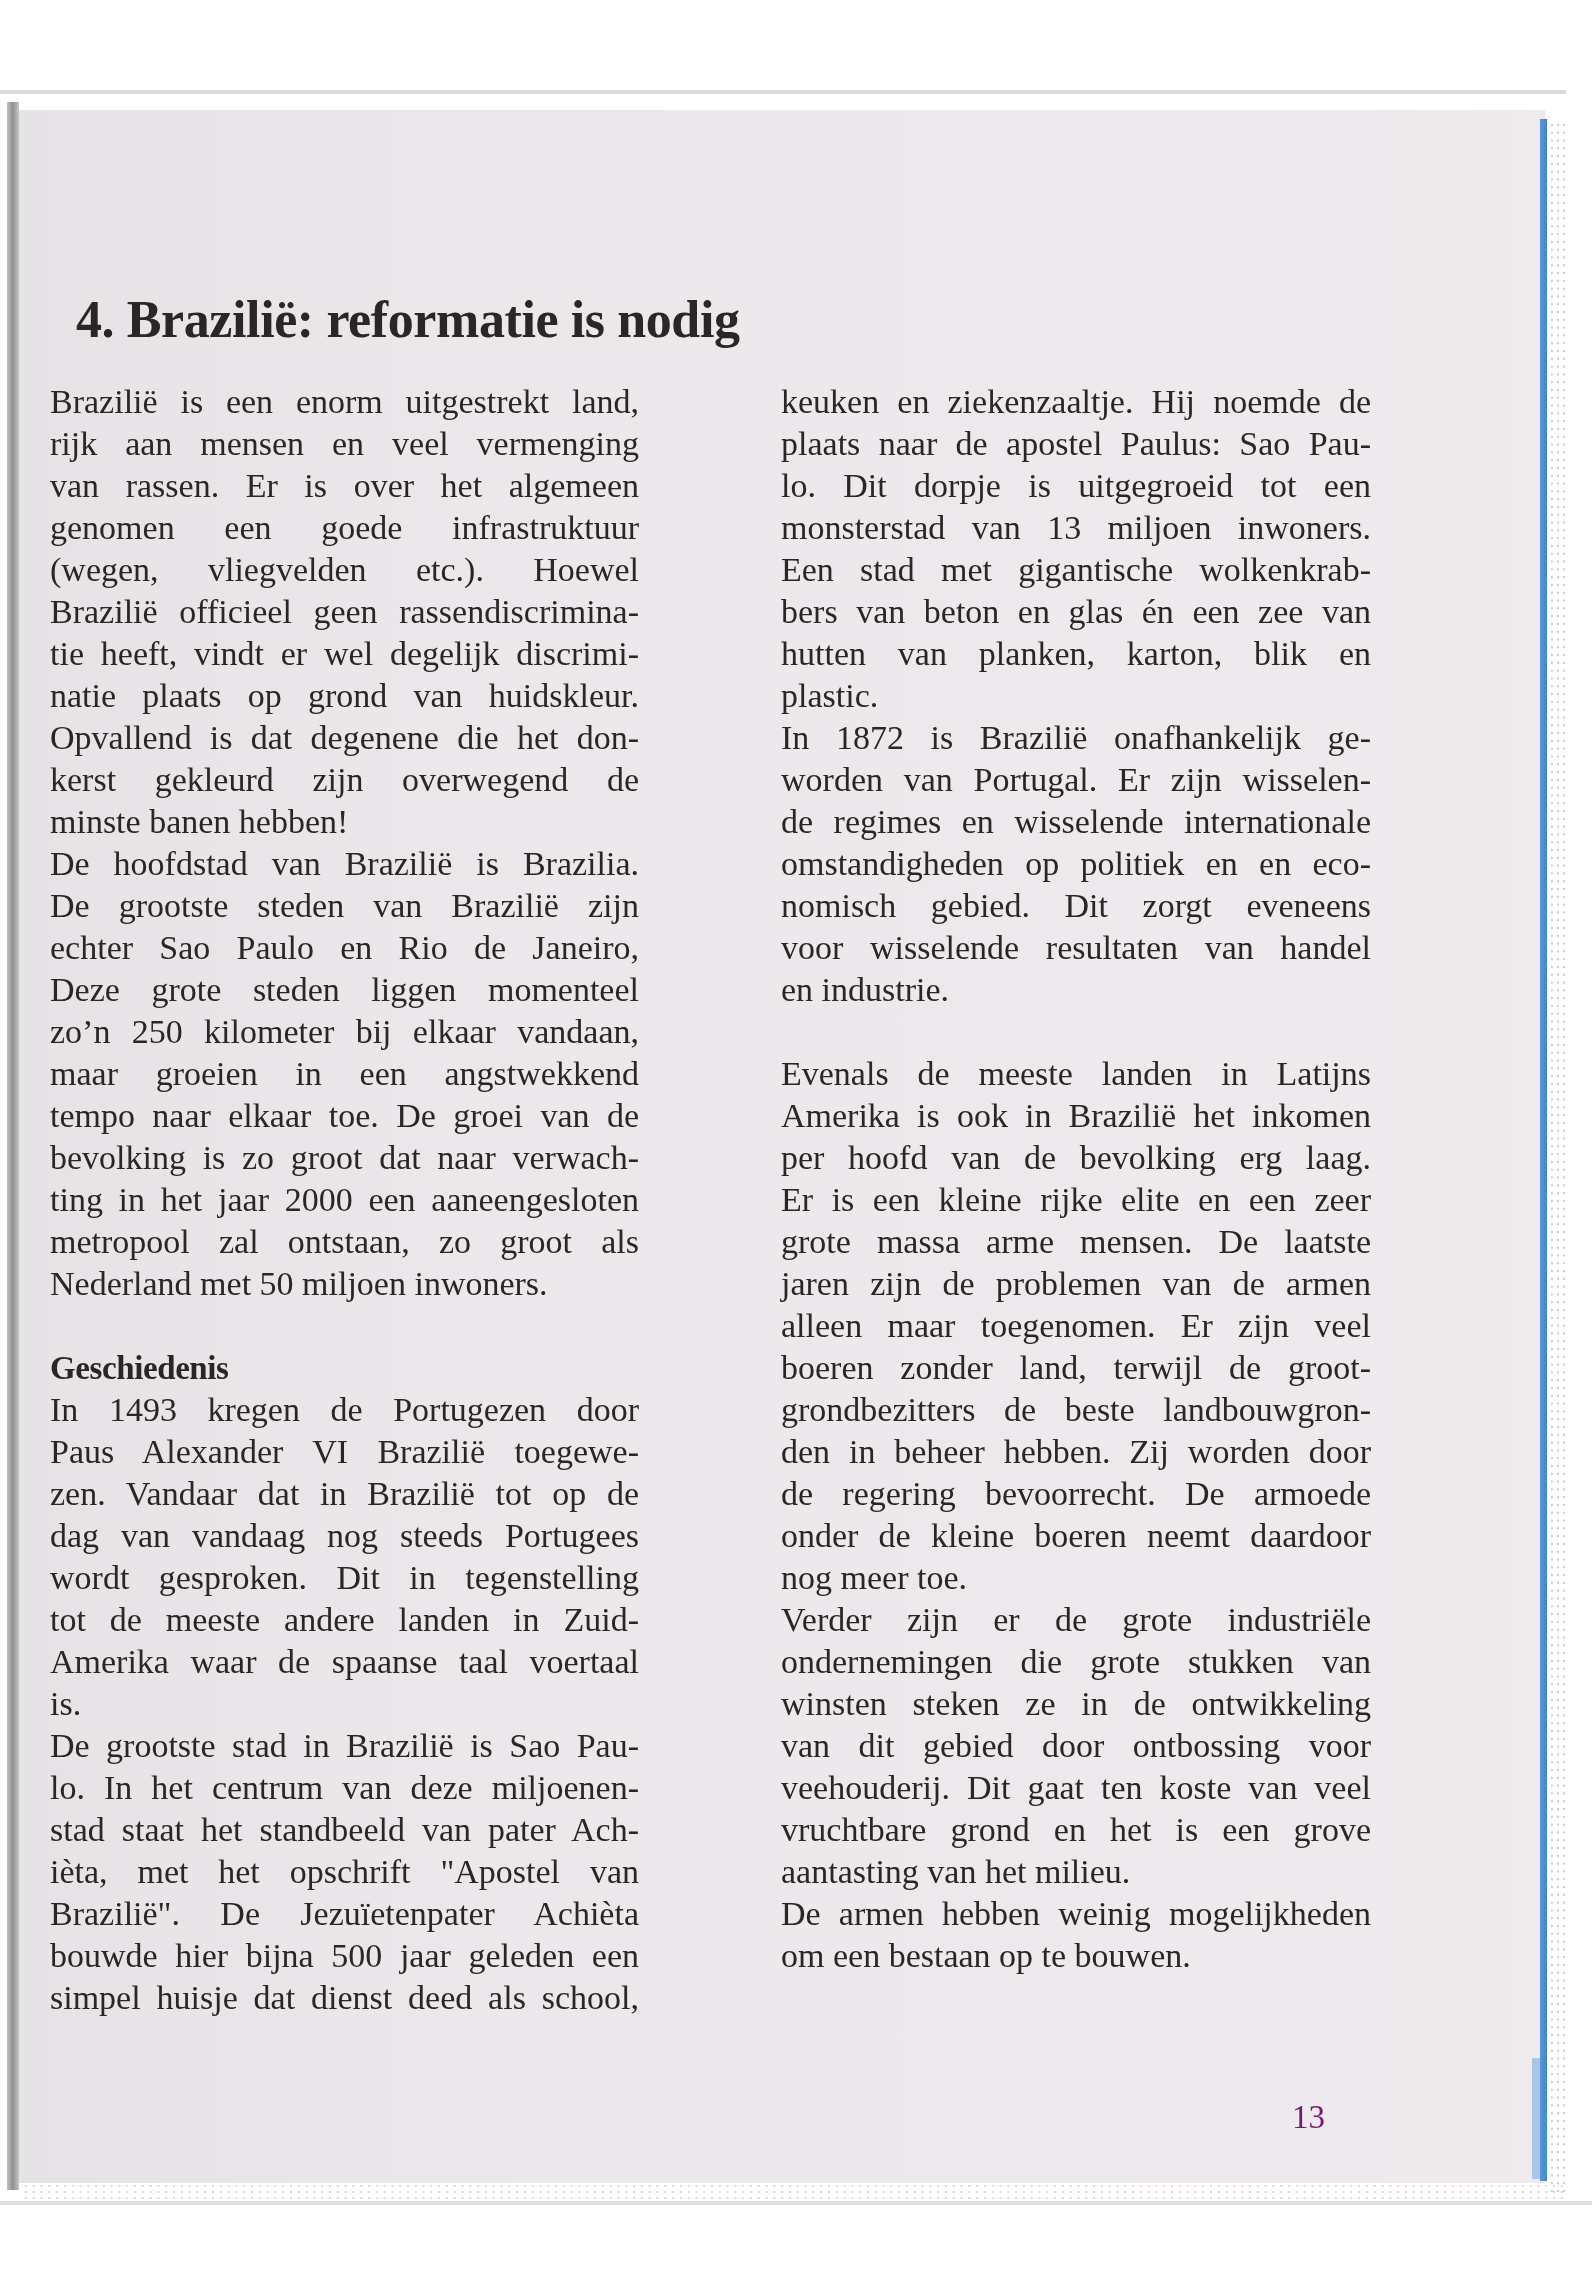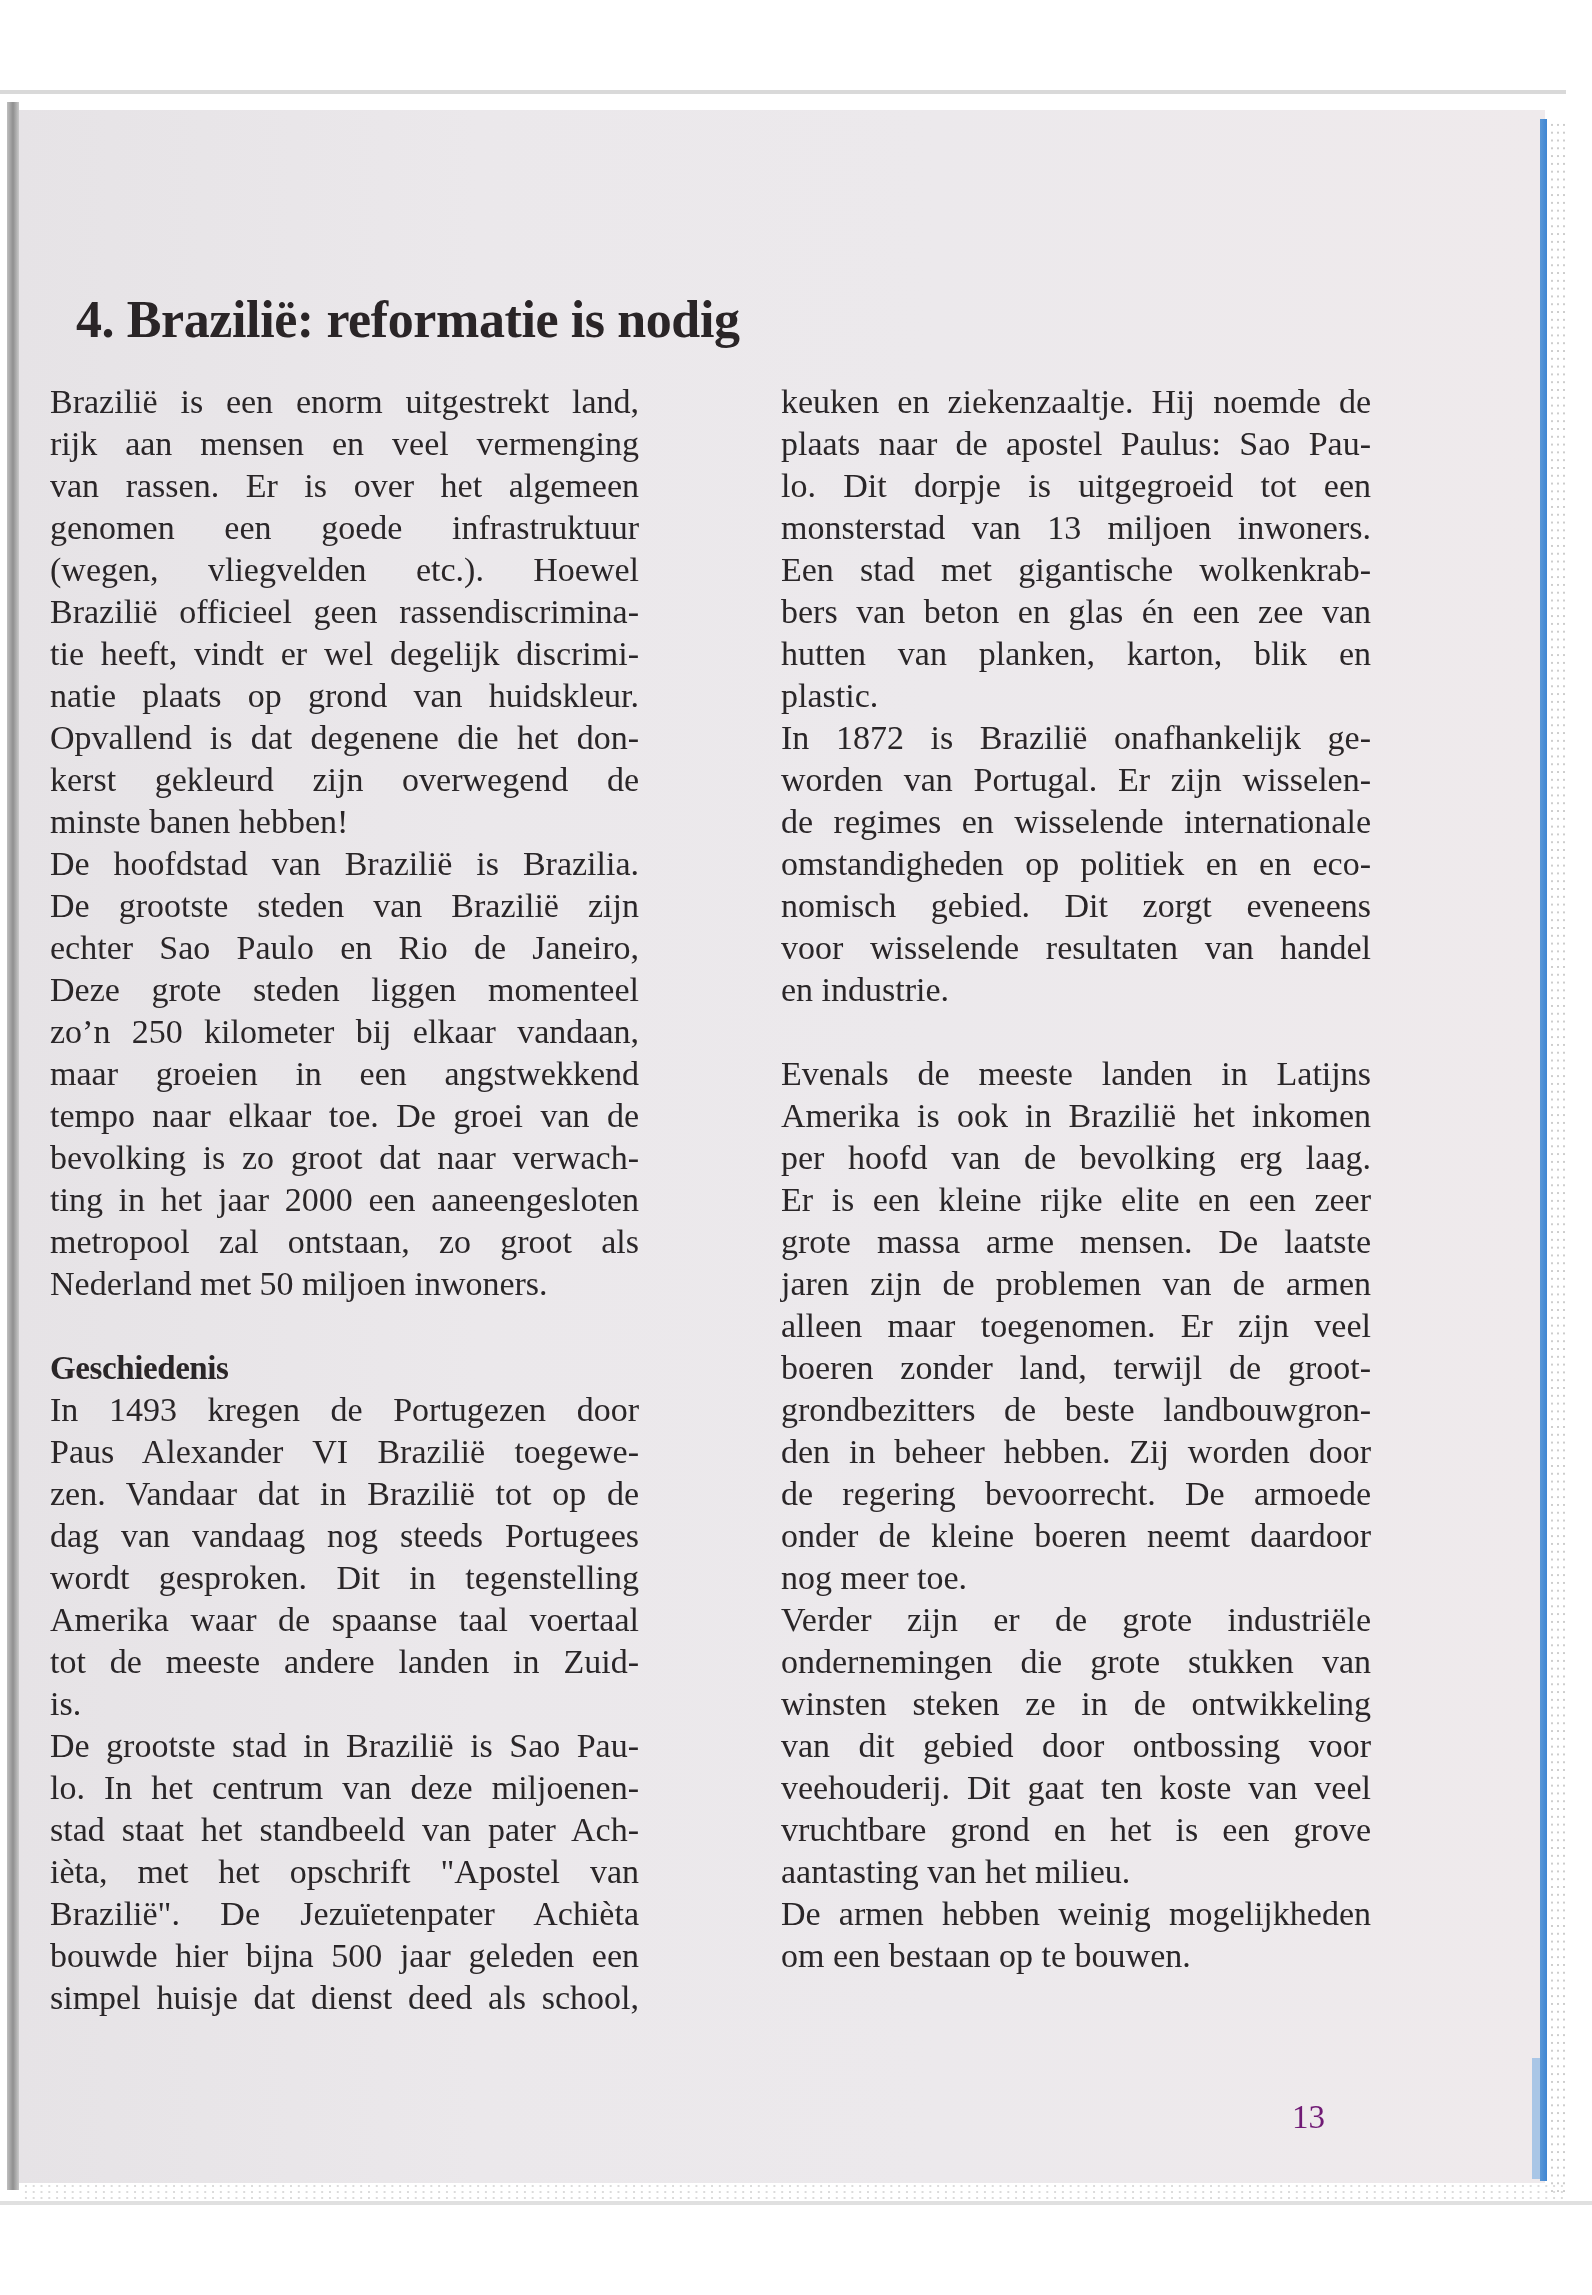--- a/index.html
+++ b/index.html
@@ -69,22 +69,22 @@
     <span class="line">ting in het jaar 2000 een aaneengesloten</span>
     <span class="line">metropool zal ontstaan, zo groot als</span>
     <span class="line last">Nederland met 50 miljoen inwoners.</span>
     <span class="gap"></span>
     <span class="heading">Geschiedenis</span>
     <span class="line">In 1493 kregen de Portugezen door</span>
     <span class="line">Paus Alexander VI  Brazilië toegewe-</span>
     <span class="line">zen. Vandaar dat in Brazilië tot op de</span>
     <span class="line">dag van vandaag nog steeds Portugees</span>
     <span class="line">wordt gesproken. Dit in tegenstelling</span>
+    <span class="line">tot de meeste andere landen in Zuid-</span>
     <span class="line">Amerika waar de spaanse taal voertaal</span>
-    <span class="line">tot de meeste andere landen in Zuid-</span>
     <span class="line last">is.</span>
     <span class="line">De grootste stad in Brazilië is Sao Pau-</span>
     <span class="line">lo. In het centrum van deze miljoenen-</span>
     <span class="line">stad staat het standbeeld van pater Ach-</span>
     <span class="line">ièta, met het opschrift "Apostel van</span>
     <span class="line">Brazilië". De Jezuïetenpater Achièta</span>
     <span class="line">bouwde hier bijna 500 jaar geleden een</span>
     <span class="line">simpel huisje dat dienst deed als school,</span>
   </div>
 <div class="col col-right" id="col-right">

